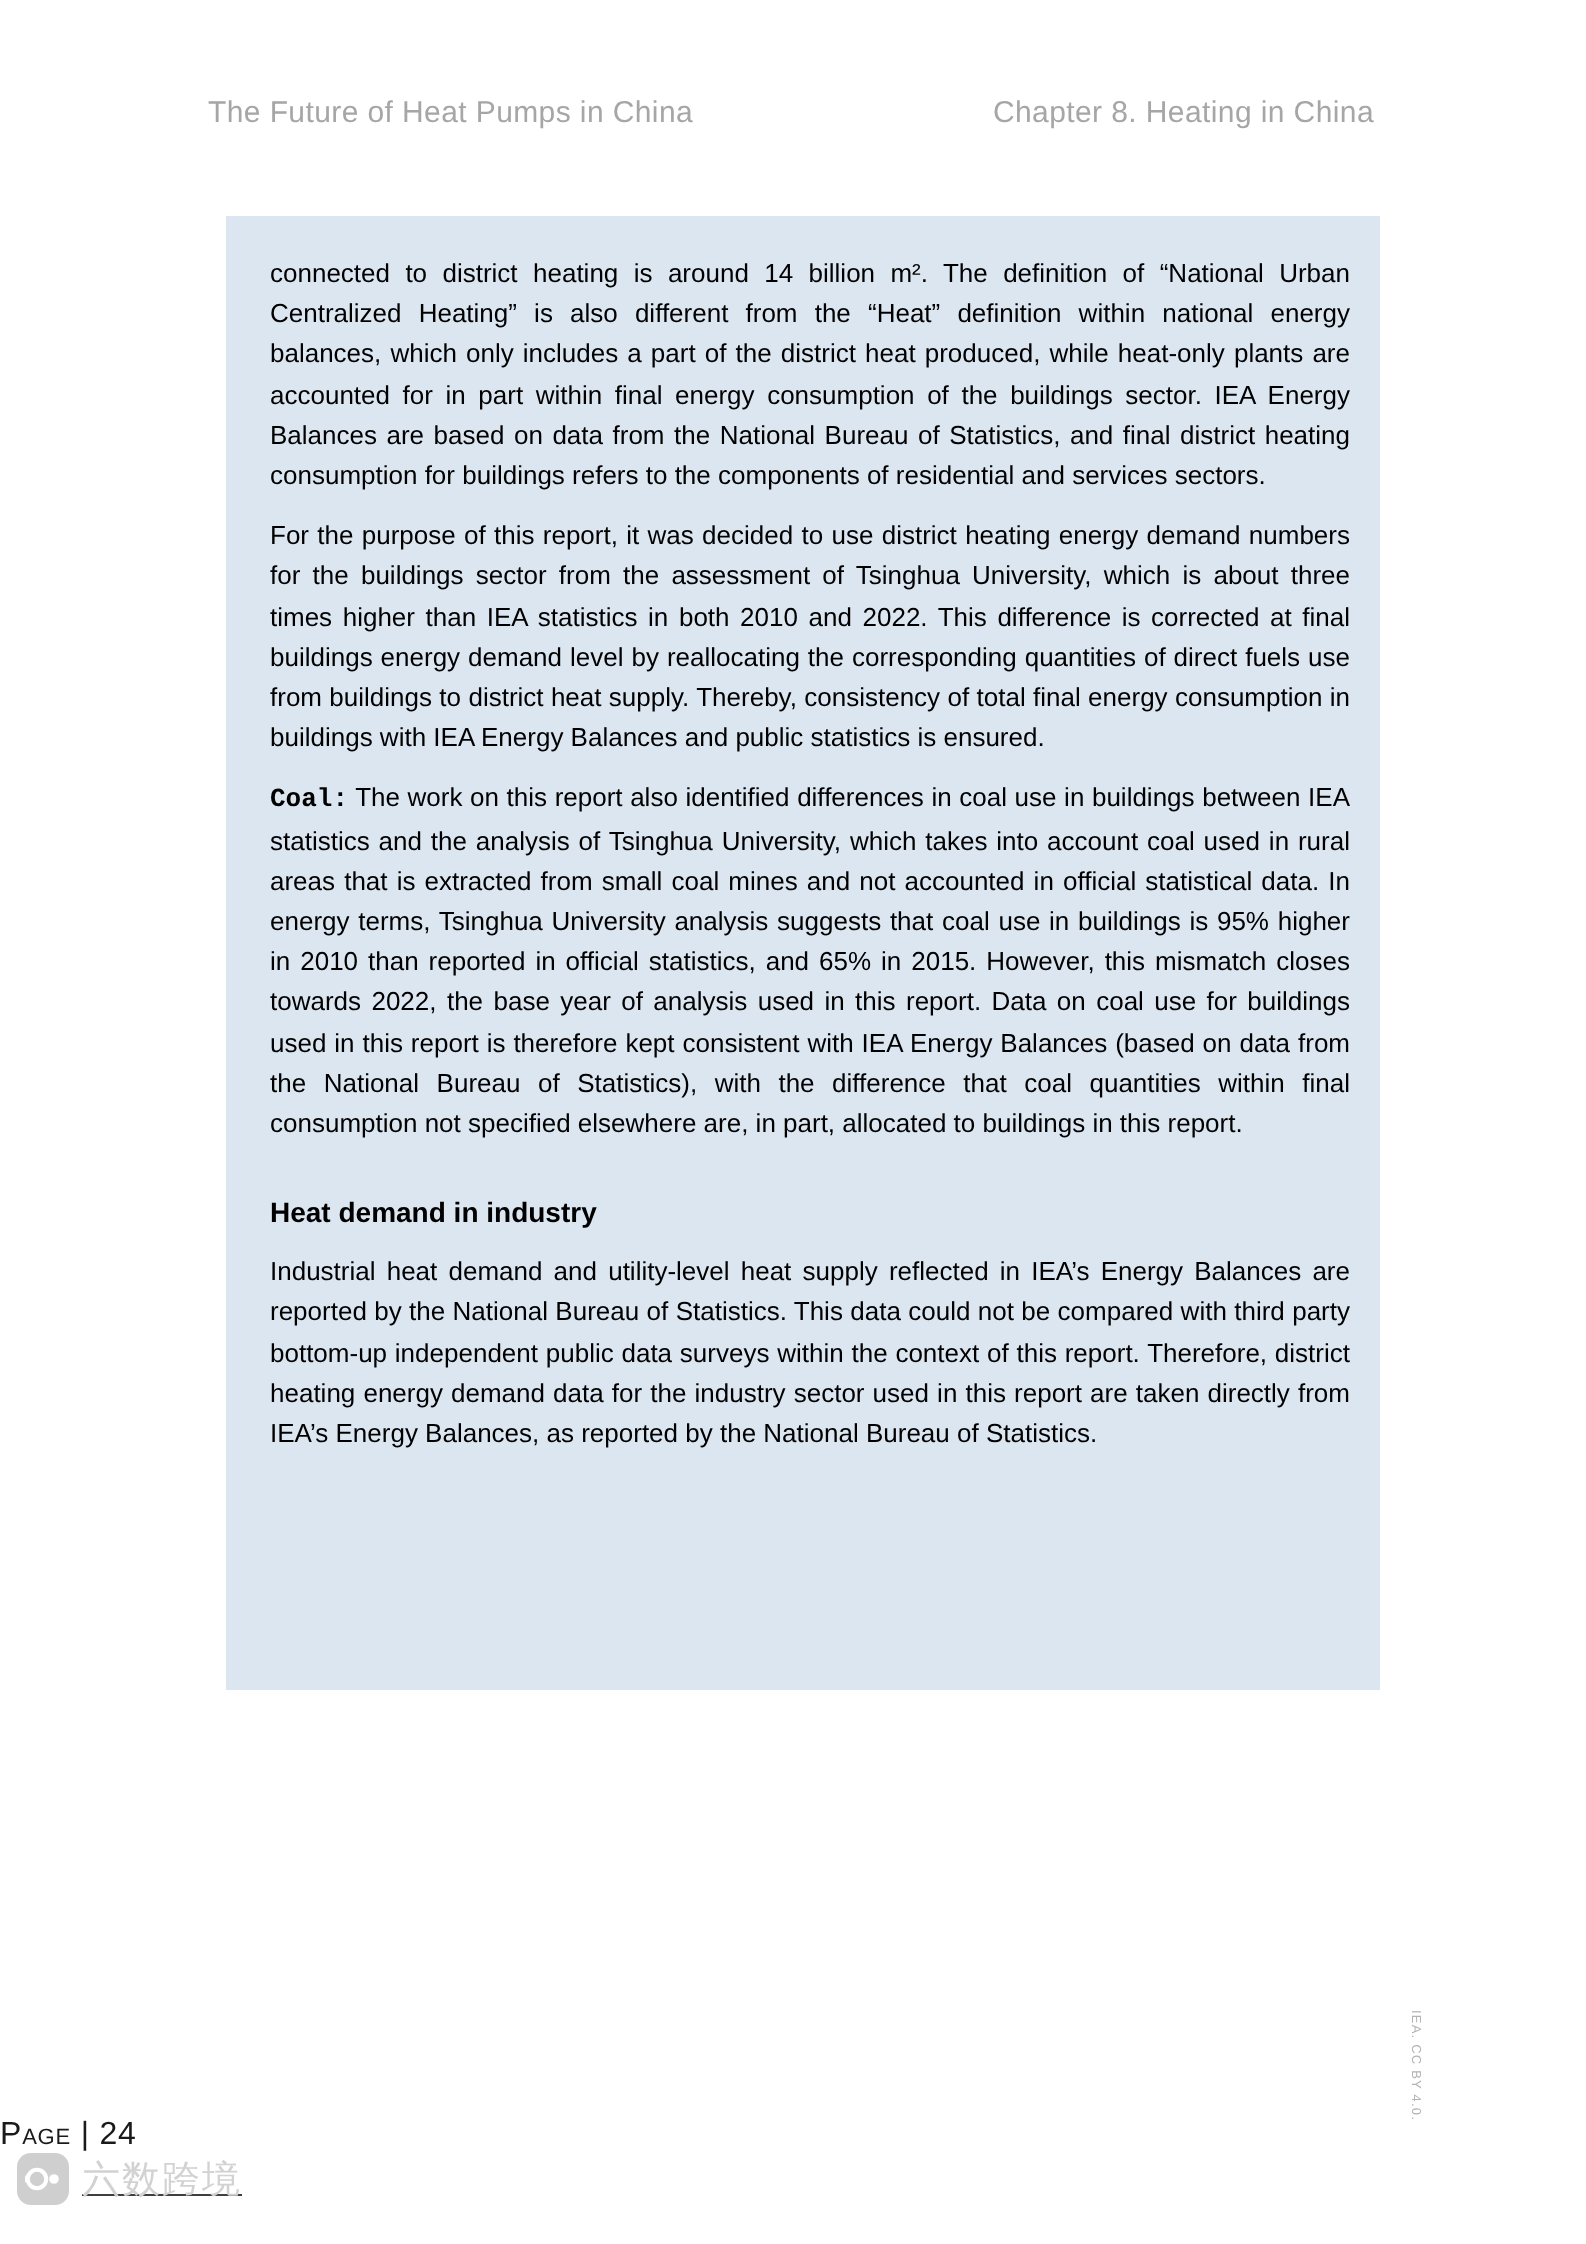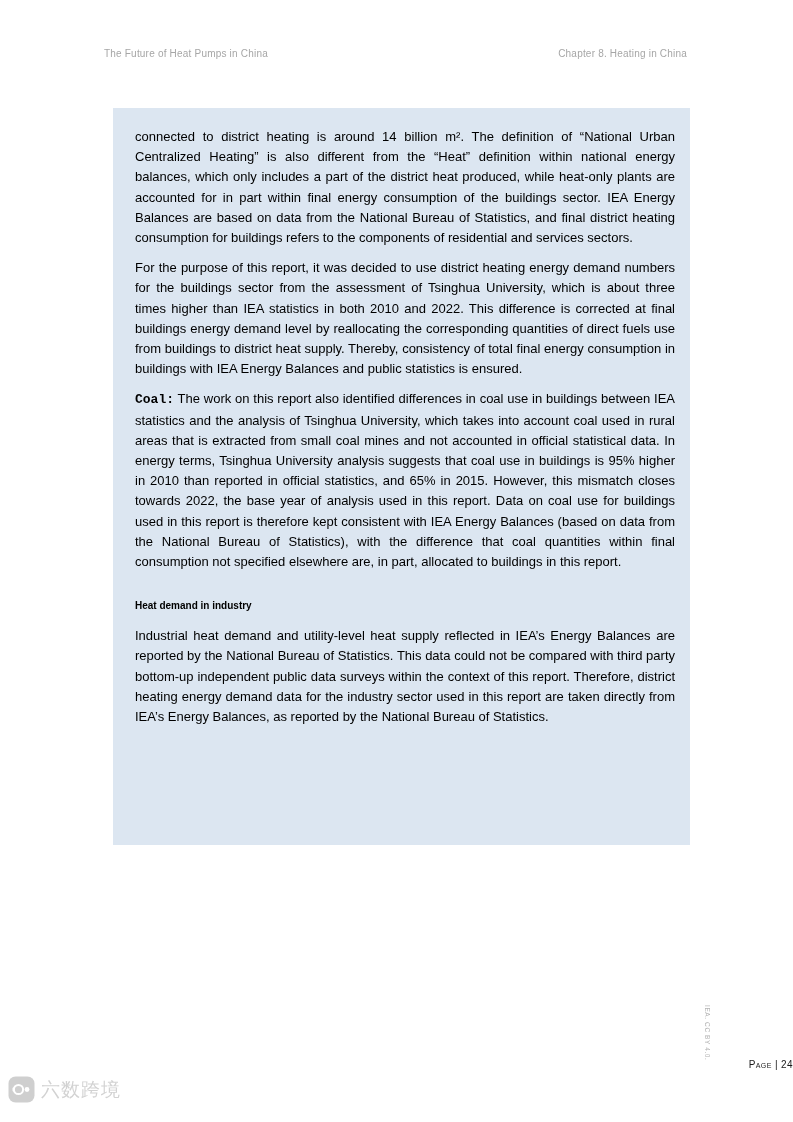--- a/index.html
+++ b/index.html
@@ -13,54 +13,54 @@
   .page {
     position: relative;
     width: 793px; height: 1122px;
     background: #ffffff;
   }
   .running-header {
     position: absolute;
     top: 48px; left: 104px; right: 106px;
     display: flex;
     justify-content: space-between;
-    font-size: 10px;
+    font-size: 15px;
     color: #a6a6a6;
     letter-spacing: 0.2px;
   }
   .content-box {
     position: absolute;
     left: 113px; top: 108px;
     width: 577px; height: 737px;
     background: #dce6f1;
     padding: 19px 15px 20px 22px;
     overflow: hidden;
   }
   .content-box p {
     font-size: 13px;
     line-height: 20.2px;
     text-align: justify;
     color: #000000;
     margin-bottom: 10px;
   }
   .content-box p:last-child { margin-bottom: 12px; }
   .section-heading {
-    font-size: 10px;
+    font-size: 14px;
     font-weight: bold;
     color: #000000;
     margin: 24px 0 10px 0;
     line-height: 20px;
   }
   .coal-lead { font-weight: bold; font-family: Liberation Mono, monospace; }
   .page-footer {
     position: absolute;
     left: 0; right: 0;
     top: 1059px;
-    text-align: right;
-    font-size: 10px;
+    text-align: left;
+    font-size: 16px;
     font-variant: small-caps;
     letter-spacing: 0.4px;
     color: #1a1a1a;
   }
   .license-note {
     position: absolute;
     right: 82px;
     top: 1005px;
     height: 70px;
     writing-mode: vertical-rl;
@@ -69,20 +69,21 @@
     color: #b3b3b3;
     white-space: nowrap;
   }
   .watermark {
     position: absolute;
     left: 8px; top: 1076px;
     display: flex;
     align-items: center;
     gap: 6px;
     opacity: 0.75;
+    text-decoration: underline;
   }
   .wm-logo {
     width: 27px; height: 27px;
     display: inline-flex;
     align-items: center;
     justify-content: center;
   }
   .wm-text {
     font-size: 19px;
     color: #c3c3c3;

